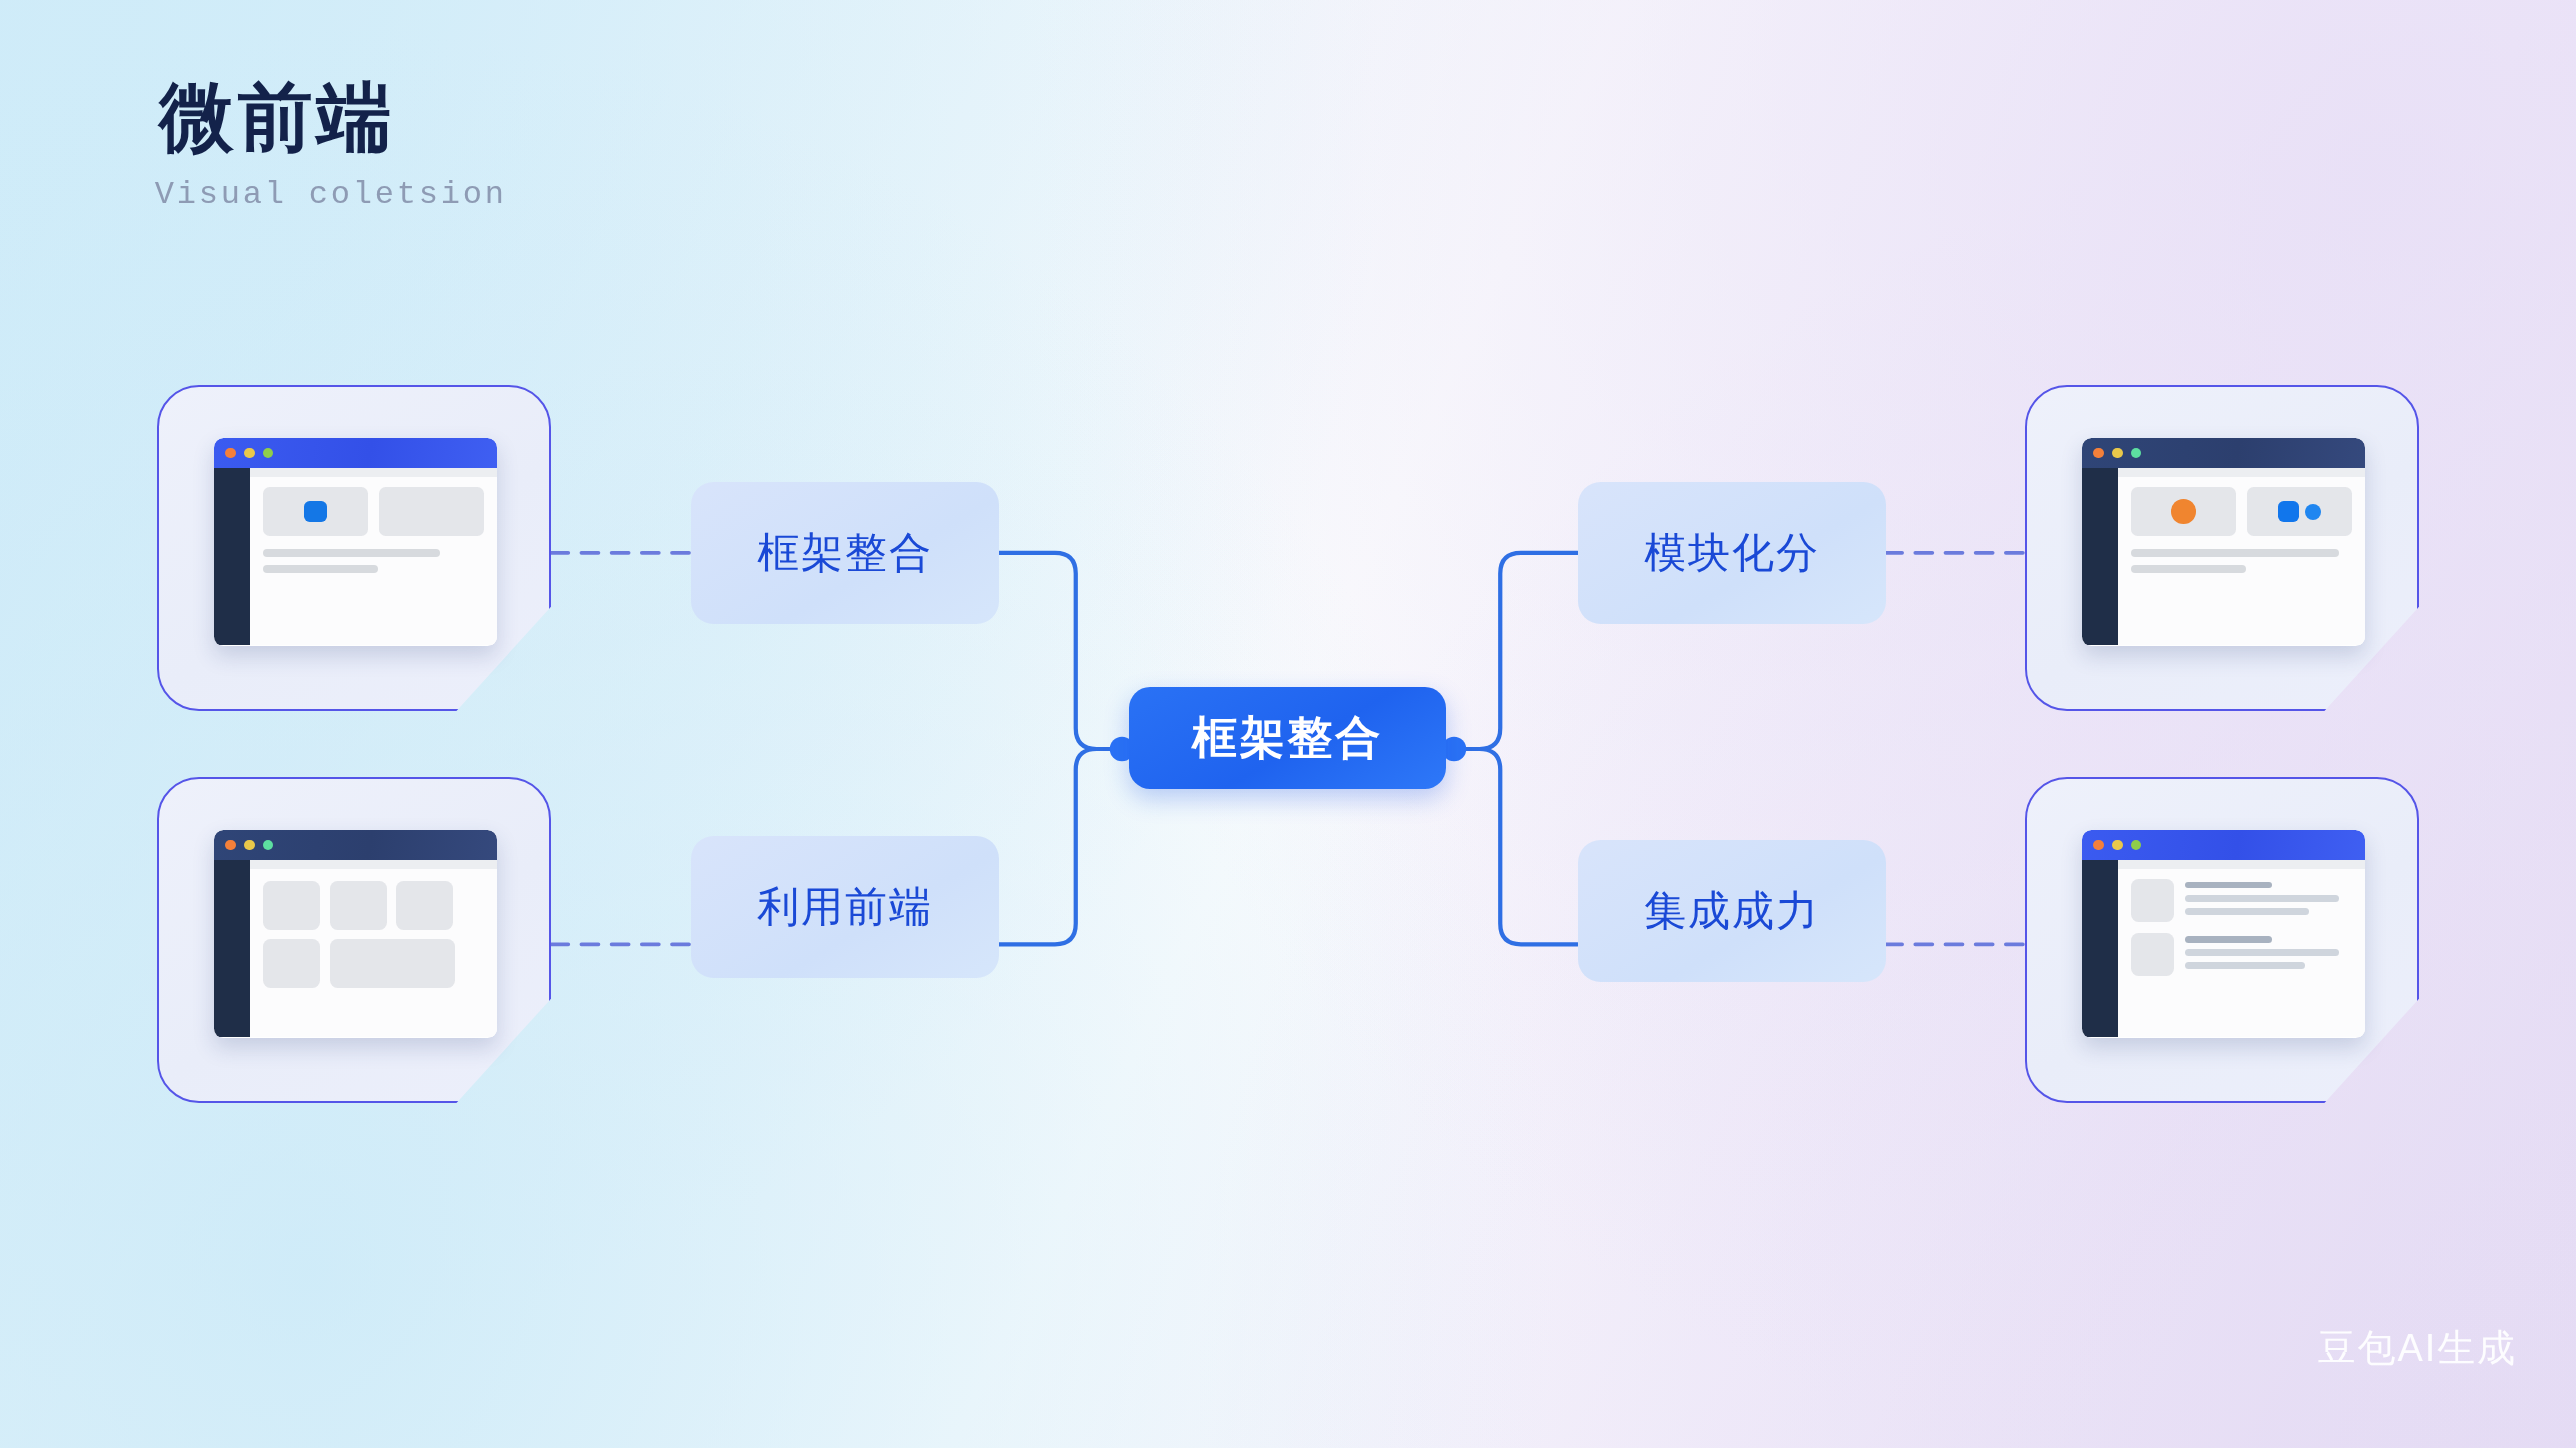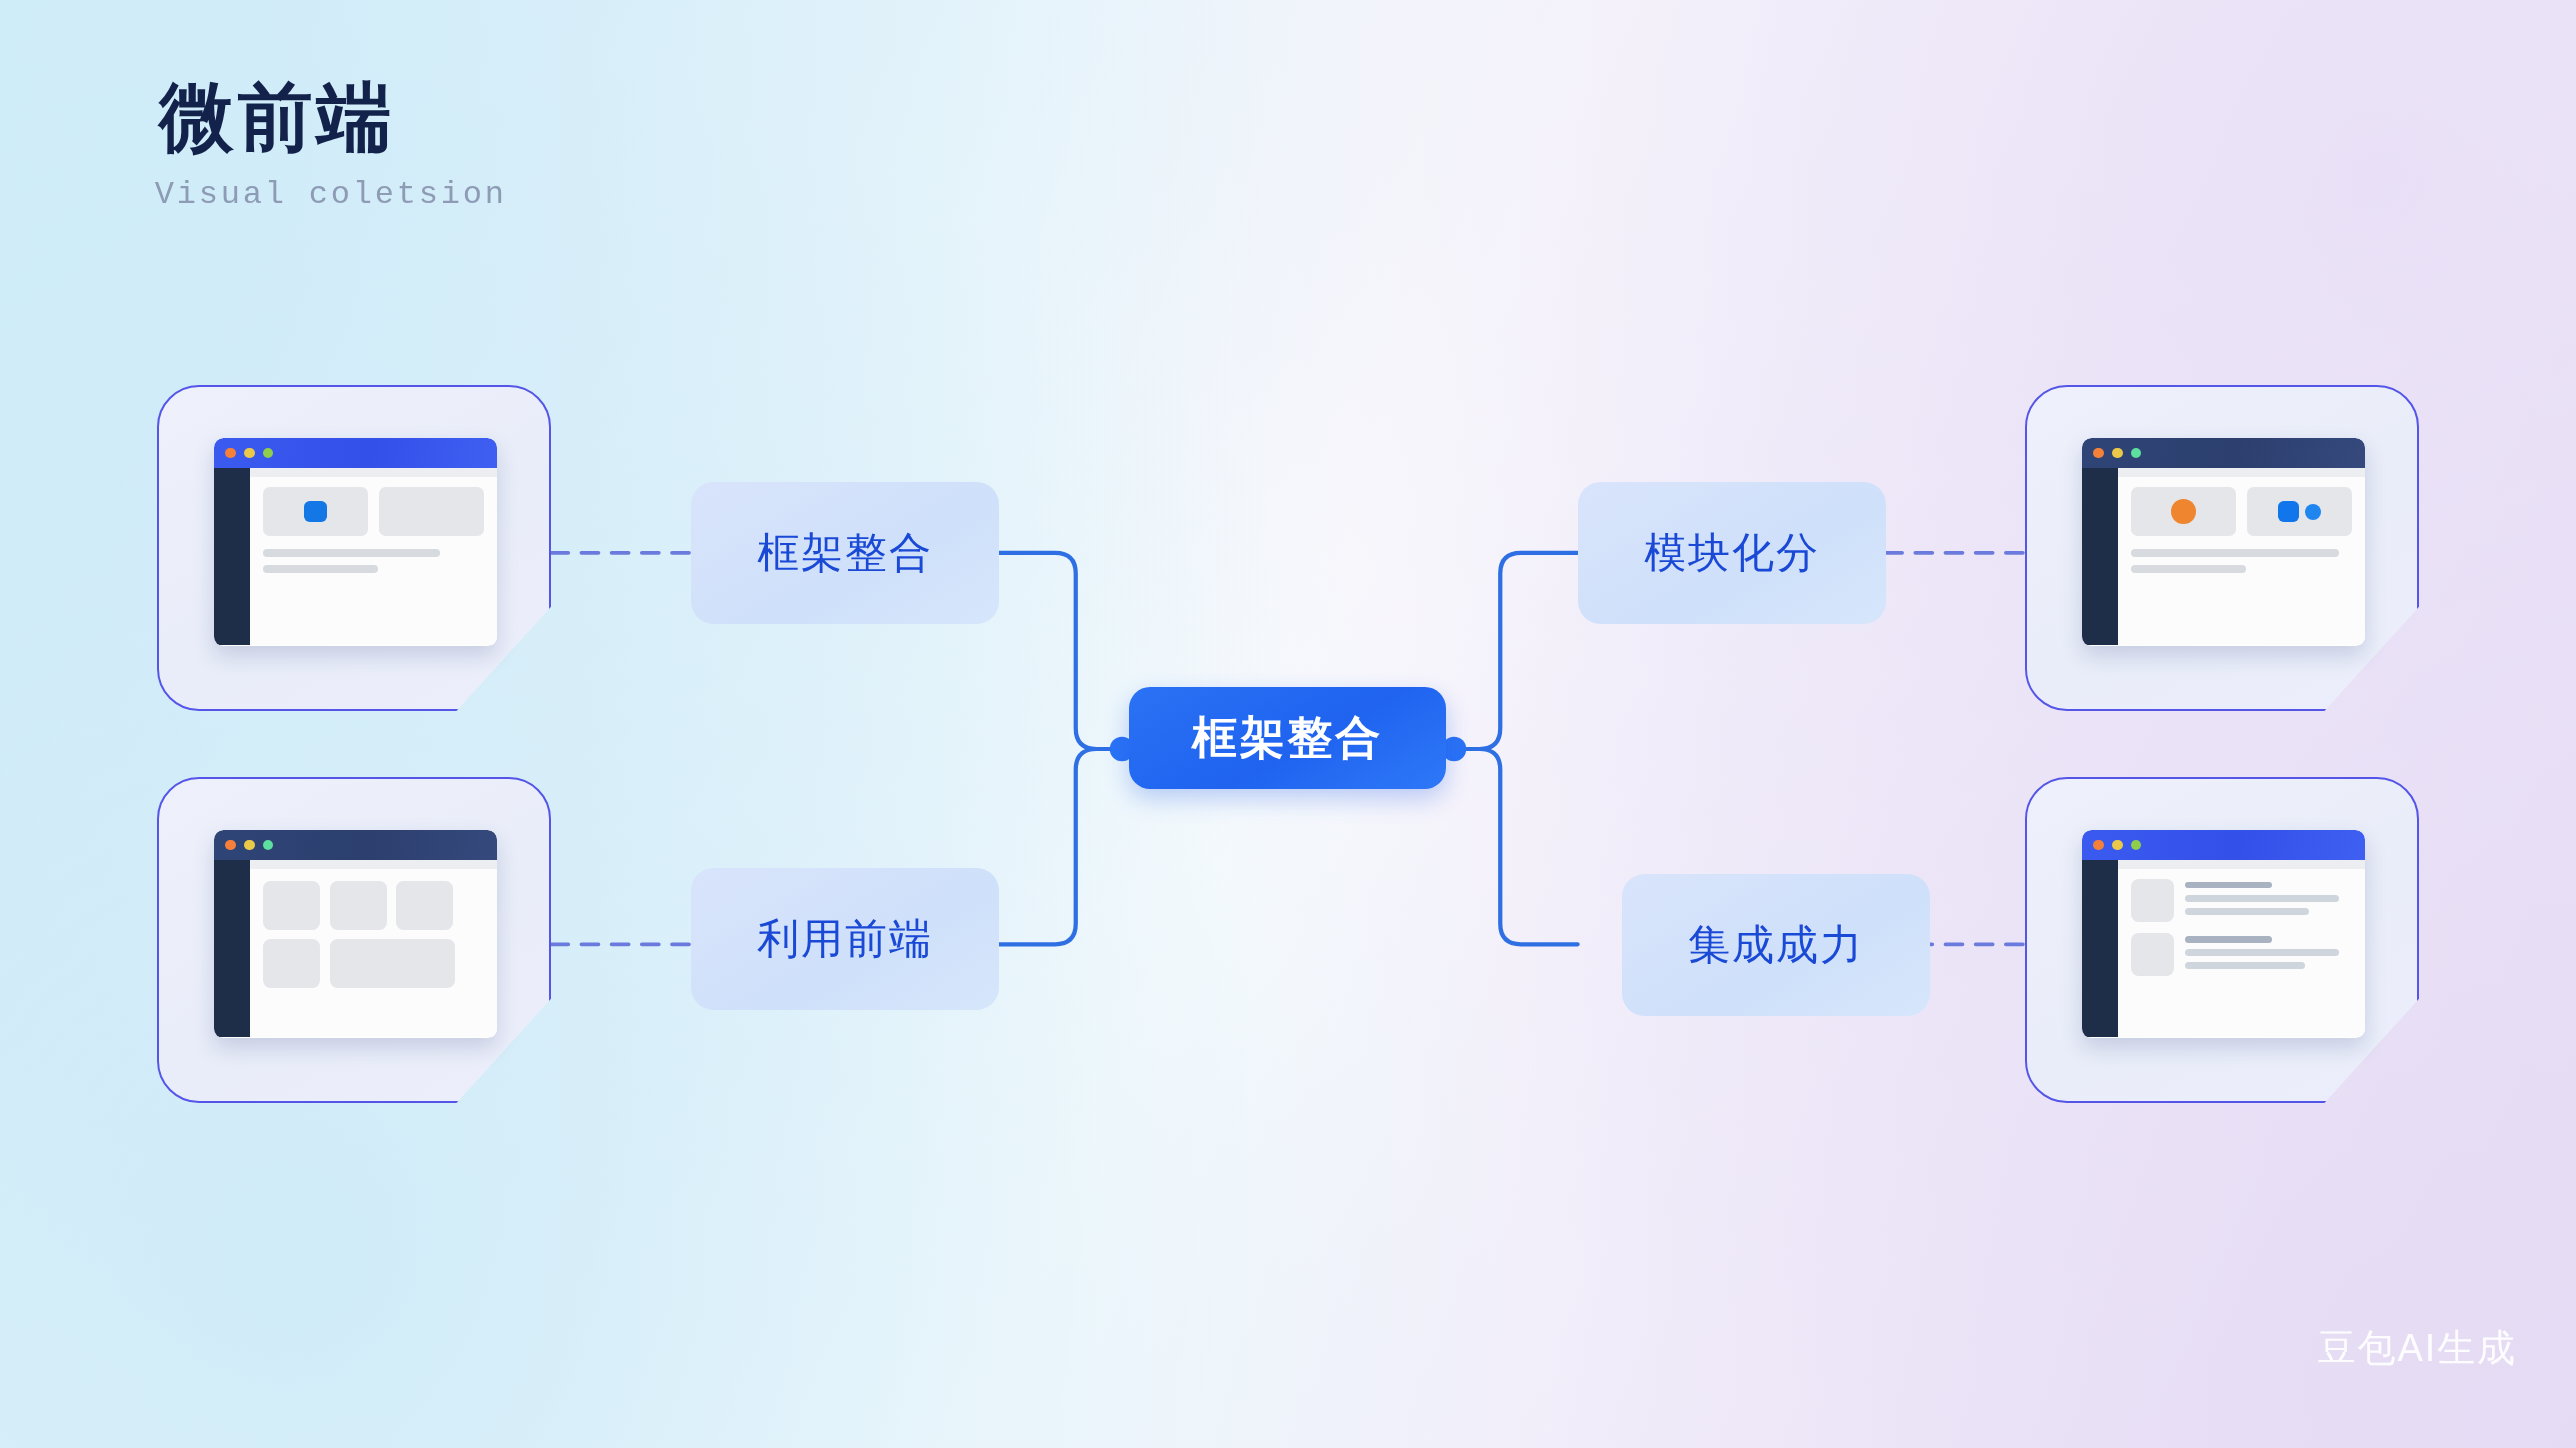--- a/index.html
+++ b/index.html
@@ -327,24 +327,24 @@
               <div class="ll" style="width:72%"></div>
             </div>
           </div>
         </div>
       </div>
     </div>
   </div>
 
   <div class="node node-branch" style="left:691px; top:482px;">框架整合</div>
 
-  <div class="node node-branch" style="left:691px; top:868px;font-family:Liberation Serif, serif;">利用前端</div>
+  <div class="node node-branch" style="left:691px; top:836px;font-family:Liberation Serif, serif;">利用前端</div>
 
   <div class="node node-branch" style="left:1578px; top:482px;font-family:Liberation Mono, monospace;">模块化分</div>
 
-  <div class="node node-branch" style="left:1578px; top:874px;margin-left:44px;">集成成力</div>
+  <div class="node node-branch" style="left:1578px; top:840px;">集成成力</div>
 
   <div class="node" id="node-center" style="left:1129px; top:687px;">框架整合</div>
 
   <div id="watermark">豆包AI生成</div>
 
 </div>
 
 
 </body></html>

